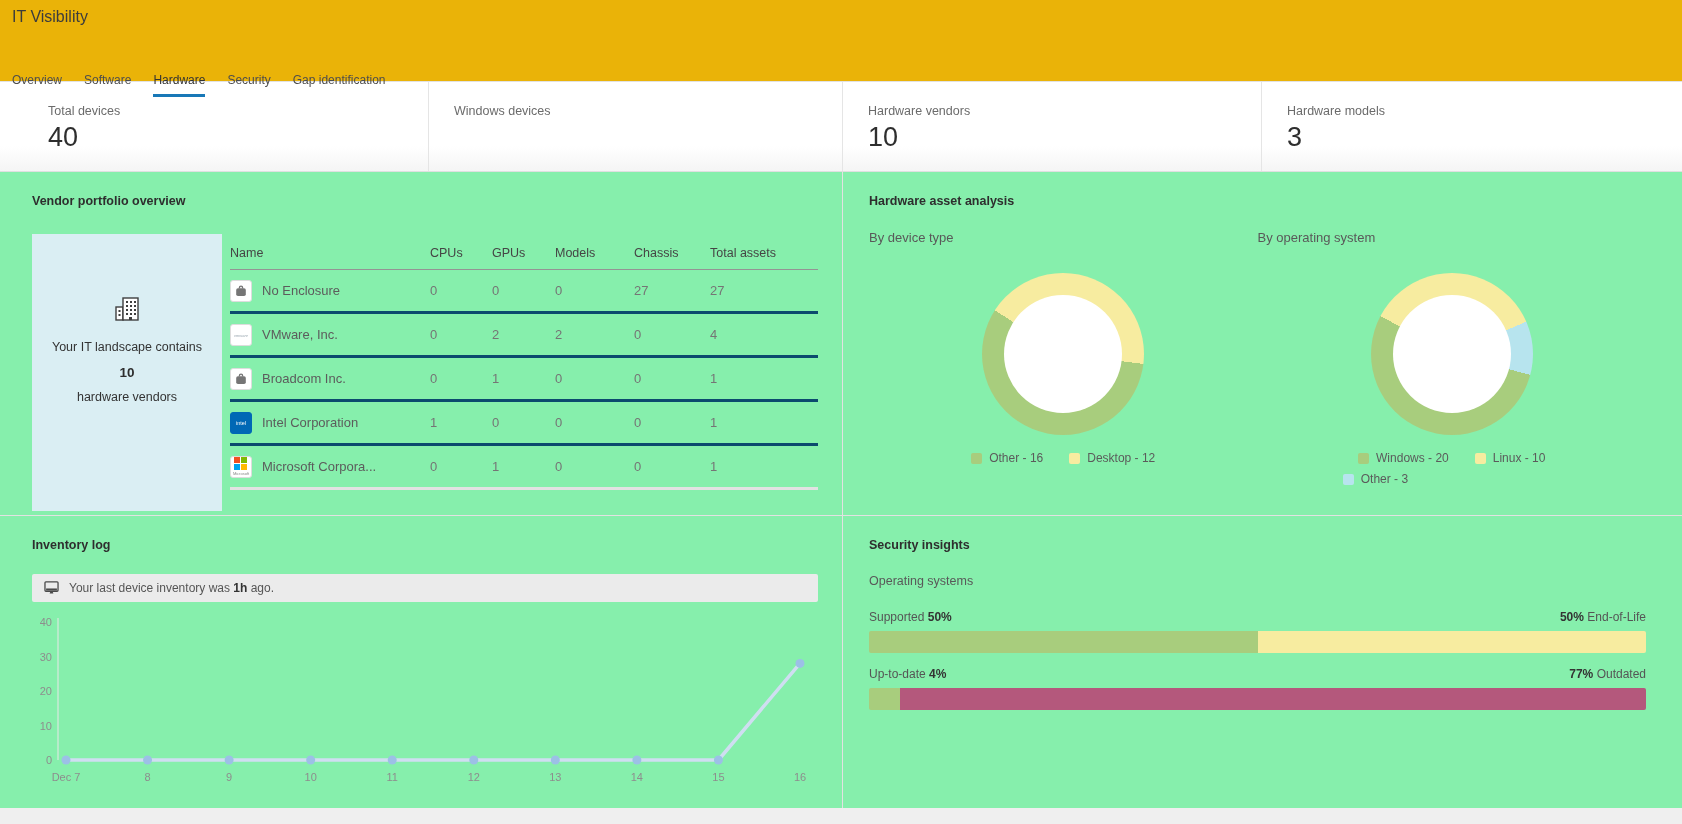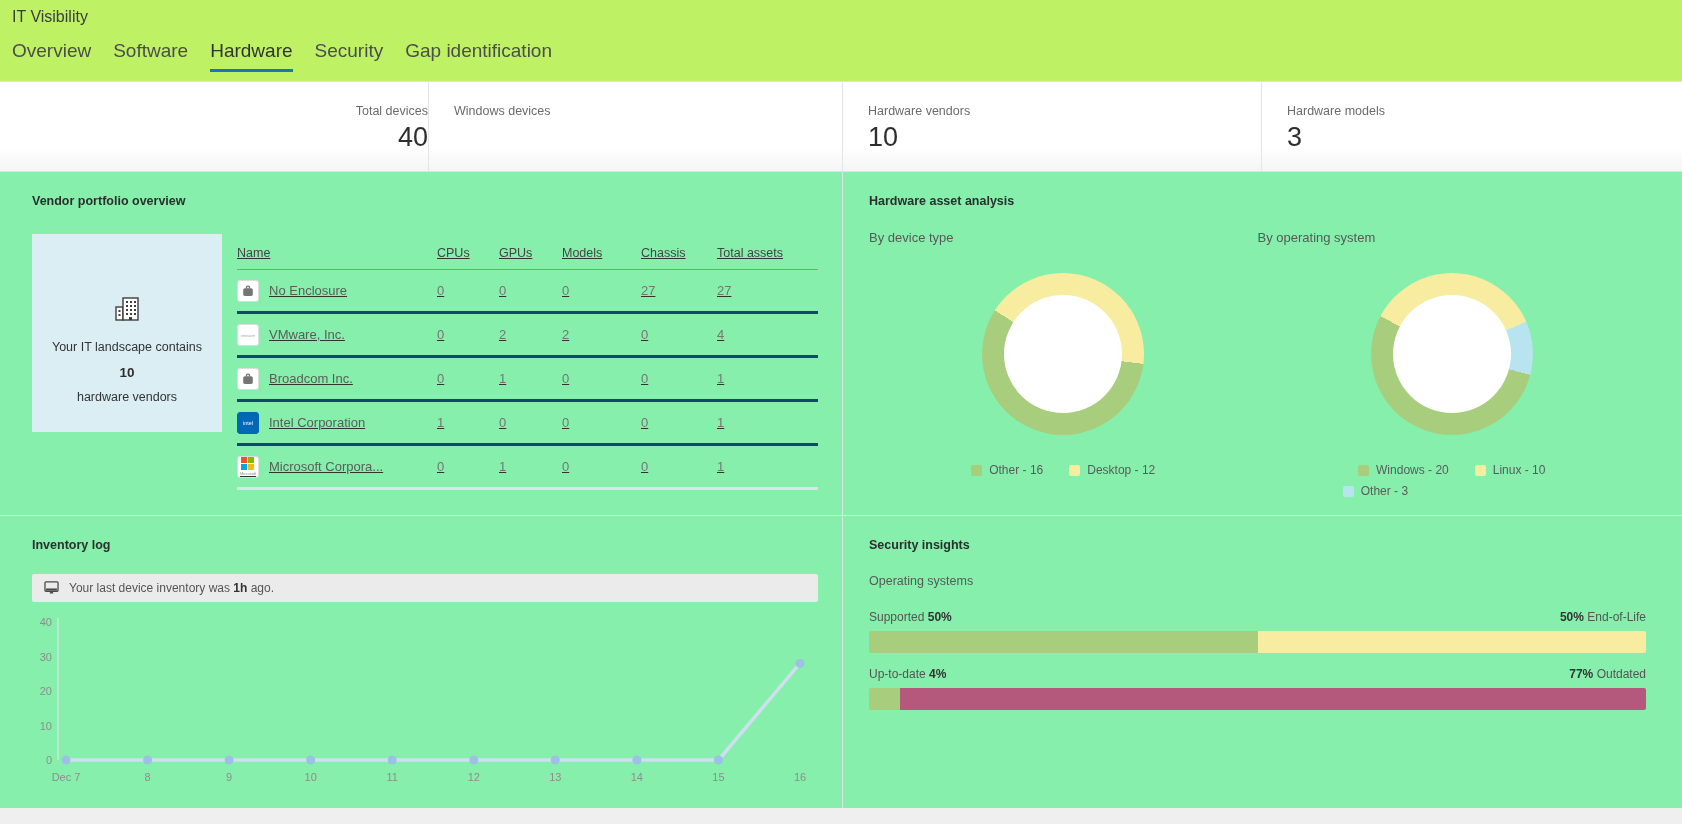--- a/index.html
+++ b/index.html
@@ -1,64 +1,64 @@
 <!DOCTYPE html>
 <html><head>
 <meta charset="utf-8">
 <style>
   html,body{margin:0;padding:0;background:#efefef;}
   *{box-sizing:border-box;}
   .app{width:1682px;height:824px;background:#efefef;font-family:"Liberation Sans","DejaVu Sans",sans-serif;color:#333;position:relative;overflow:hidden;}
 
   
-  .page-head{background:#bef264;padding:6px 12px 0 12px;height:81px;}
+  .page-head{background:#eab308;padding:6px 12px 0 12px;height:81px;}
   .page-title{font-size:16px;color:#3c3c3c;padding:2px 0 14px 0;}
   .tabs{display:flex;gap:22px;padding-left:0;}
-  .tab{font-size:19px;color:#4d4d4d;padding-bottom:7px;border-bottom:3px solid transparent;cursor:pointer;}
+  .tab{font-size:12px;color:#4d4d4d;padding-bottom:7px;border-bottom:3px solid transparent;cursor:pointer;margin-top:33px;}
   .tab.active{color:#333;border-bottom-color:#1878b7;}
 
   
   .stats{display:grid;grid-template-columns:428px 414px 419px 1fr;border-top:1px solid #e2e2e2;border-bottom:1px solid #e0e0e0;background:linear-gradient(180deg,#ffffff 72%,#f5f5f5 100%);height:91px;}
   .stat-card{padding:22px 0 0 25px;}
-  .stat-card.first{padding-left:48px;text-align:right;}
+  .stat-card.first{padding-left:48px;}
   .stat-card + .stat-card{border-left:1px solid #e5e5e5;}
   .stat-label{font-size:12.5px;color:#6b6b6b;margin-bottom:4px;}
   .stat-value{font-size:27px;color:#2e2e2e;}
 
   
   .main{display:flex;background:#86efac;height:636px;}
   .col-left{width:843px;border-right:1px solid #e2e2e2;}
   .col-right{flex:1;}
   .sect{padding:22px 24px 0 32px;}
   .sect-right{padding:22px 36px 0 26px;}
   .sect-top{height:344px;border-bottom:1px solid #e2e2e2;}
   .sect-title{font-size:12.5px;font-weight:bold;color:#2e2e2e;}
 
   
   .vendor-flex{display:flex;margin-top:26px;}
-  .vendor-box{width:190px;height:198px;background:#daeef3;display:flex;flex-direction:column;align-items:center;text-align:center;padding:58px 18px 0 18px;flex:none;}
+  .vendor-box{width:190px;height:277px;background:#daeef3;display:flex;flex-direction:column;align-items:center;text-align:center;padding:58px 18px 0 18px;flex:none;}
   .vendor-box .txt{font-size:12.5px;color:#333;margin-top:12px;line-height:1.8;}
   .vendor-box .cnt{font-size:13.5px;font-weight:bold;color:#2e2e2e;line-height:2;}
-  .vtable{flex:1;margin-left:15px;text-decoration:underline;}
+  .vtable{flex:1;margin-left:8px;}
   .vrow{display:grid;grid-template-columns:200px 62px 63px 79px 76px 1fr;align-items:center;}
   .vhead{height:36px;font-size:12.5px;color:#454545;border-bottom:1px solid #949494;align-items:end;padding-bottom:9px;}
   .vrow.vr{height:44px;border-bottom:3px solid #0c4a6e;font-size:13px;color:#757575;cursor:pointer;}
   .vname{display:flex;align-items:center;gap:10px;color:#5c5c5c;}
   .vicon{width:22px;height:22px;border:1px solid #ddd;border-radius:3px;background:#fff;display:flex;align-items:center;justify-content:center;flex:none;overflow:hidden;}
   .ms-logo{display:flex;flex-direction:column;align-items:center;}
   .ms-grid{display:grid;grid-template-columns:6px 6px;grid-template-rows:6px 6px;gap:1px;}
   .ms-word{font-size:4px;color:#8a8a8a;margin-top:1px;}
 
   
   .charts2{display:flex;margin-top:22px;}
   .chartbox{width:50%;}
   .chart-sub{font-size:13px;color:#595959;}
   .donut{width:162px;height:162px;border-radius:50%;margin:28px auto 0 auto;position:relative;}
   .donut .hole{position:absolute;left:22px;top:22px;width:118px;height:118px;border-radius:50%;background:#fff;}
-  .legend{display:flex;flex-direction:column;align-items:center;margin-top:28px;gap:7px;}
+  .legend{display:flex;flex-direction:column;align-items:center;margin-top:16px;gap:7px;}
   .legend-row{display:flex;gap:26px;}
   .legend-row.second{align-self:center;width:218px;}
   .legend-item{display:flex;align-items:center;gap:7px;font-size:12px;color:#5b5b5b;cursor:pointer;}
   .swatch{width:11px;height:11px;border-radius:2px;flex:none;}
 
   
   .inv-note{margin-top:22px;height:28px;background:#ebebeb;border-radius:2px;display:flex;align-items:center;gap:10px;padding:0 12px;font-size:12px;color:#555;}
   .inv-note b{color:#333;}
   .axis-label{font-size:11px;fill:#8d8d8d;}
 

